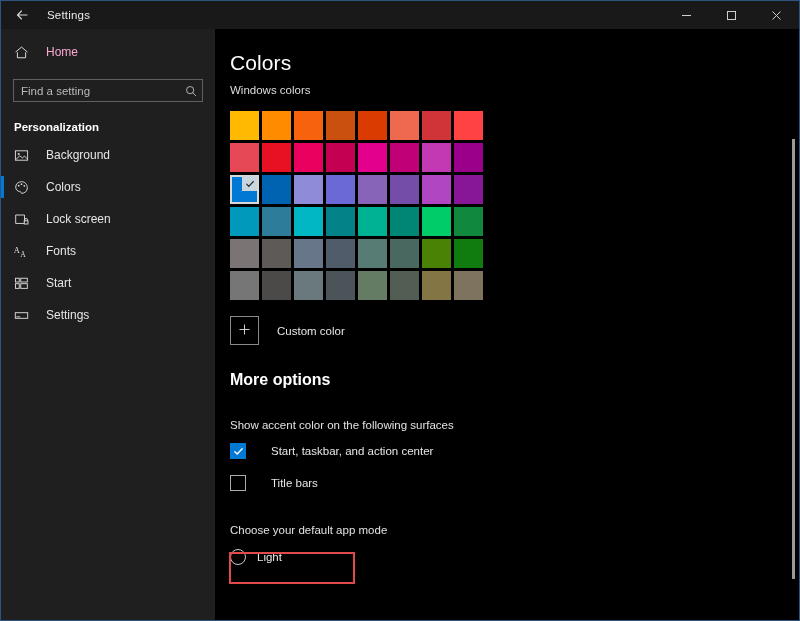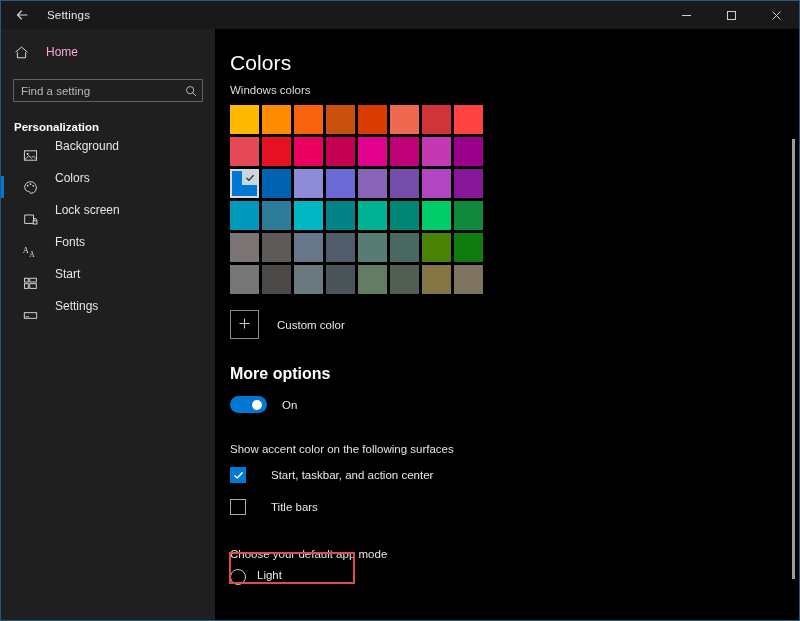--- a/index.html
+++ b/index.html
@@ -133,22 +133,23 @@
     color: #ffffff;
     font-size: 11.5px;
     font-weight: bold;
     padding: 0 0 0 13px;
     margin-top: 19px;
     margin-bottom: 6px;
   }
 
   .nav-item {
     display: flex;
+    align-items: center;
     height: 32px;
-    padding-left: 22px;
+    padding-left: 13px;
     box-sizing: border-box;
     position: relative;
   }
   .nav-item.selected::before {
     content: "";
     position: absolute;
     left: 0;
     top: 5px;
     bottom: 5px;
     width: 3px;
@@ -180,21 +181,21 @@
   h1.page-title {
     color: #ffffff;
     font-size: 21px;
     font-weight: normal;
     margin: 0 0 9px 0;
     letter-spacing: .1px;
   }
   .sub-label {
     color: #dcdcdc;
     font-size: 11.5px;
-    margin-bottom: 9px;
+    margin-bottom: 15px;
   }
 
   
   .swatch-grid {
     display: grid;
     grid-template-columns: repeat(8, 29px);
     grid-auto-rows: 29px;
     gap: 3px;
     width: max-content;
   }
@@ -317,21 +318,21 @@
   .check-lbl {
     color: #e6e6e6;
     font-size: 11.5px;
     margin-left: 25px;
   }
 
   
   .radio-group { margin-top: 2px; }
   .radio-row {
     display: flex;
-    align-items: flex-start;
+    align-items: center;
     height: 24px;
     margin-bottom: 7px;
   }
   .rbtn {
     width: 16px;
     height: 16px;
     border-radius: 50%;
     box-sizing: border-box;
     border: 1.3px solid #c9c9c9;
     flex: 0 0 16px;
@@ -574,26 +575,20 @@
               <svg width="13" height="13" viewBox="0 0 14 14" fill="none">
                 <path d="M7 1.6v10.8M1.6 7h10.8" stroke="currentColor" stroke-width="1"></path>
               </svg>
             </span>
           </div>
           <div class="custom-lbl">Custom color</div>
         </div>
 
         <h2 class="more-options">More options</h2>
 
-        <div class="toggle-row">
-          <div class="toggle" style="background: rgb(0, 120, 212);">
-            <div class="knob"></div>
-          </div>
-          <div class="toggle-state">On</div>
-        </div>
 
         <div class="group-label">Show accent color on the following surfaces</div>
 
         <div class="check-row">
           <div class="cbox checked" style="background: rgb(0, 120, 212); border-color: rgb(0, 120, 212);">
             <svg width="11" height="11" viewBox="0 0 12 12" fill="none">
               <path d="M2 6.2L4.6 8.8L10 3" stroke="#ffffff" stroke-width="1.5" stroke-linecap="round" stroke-linejoin="round"></path>
             </svg>
           </div>
           <div class="check-lbl">Start, taskbar, and action center</div>

